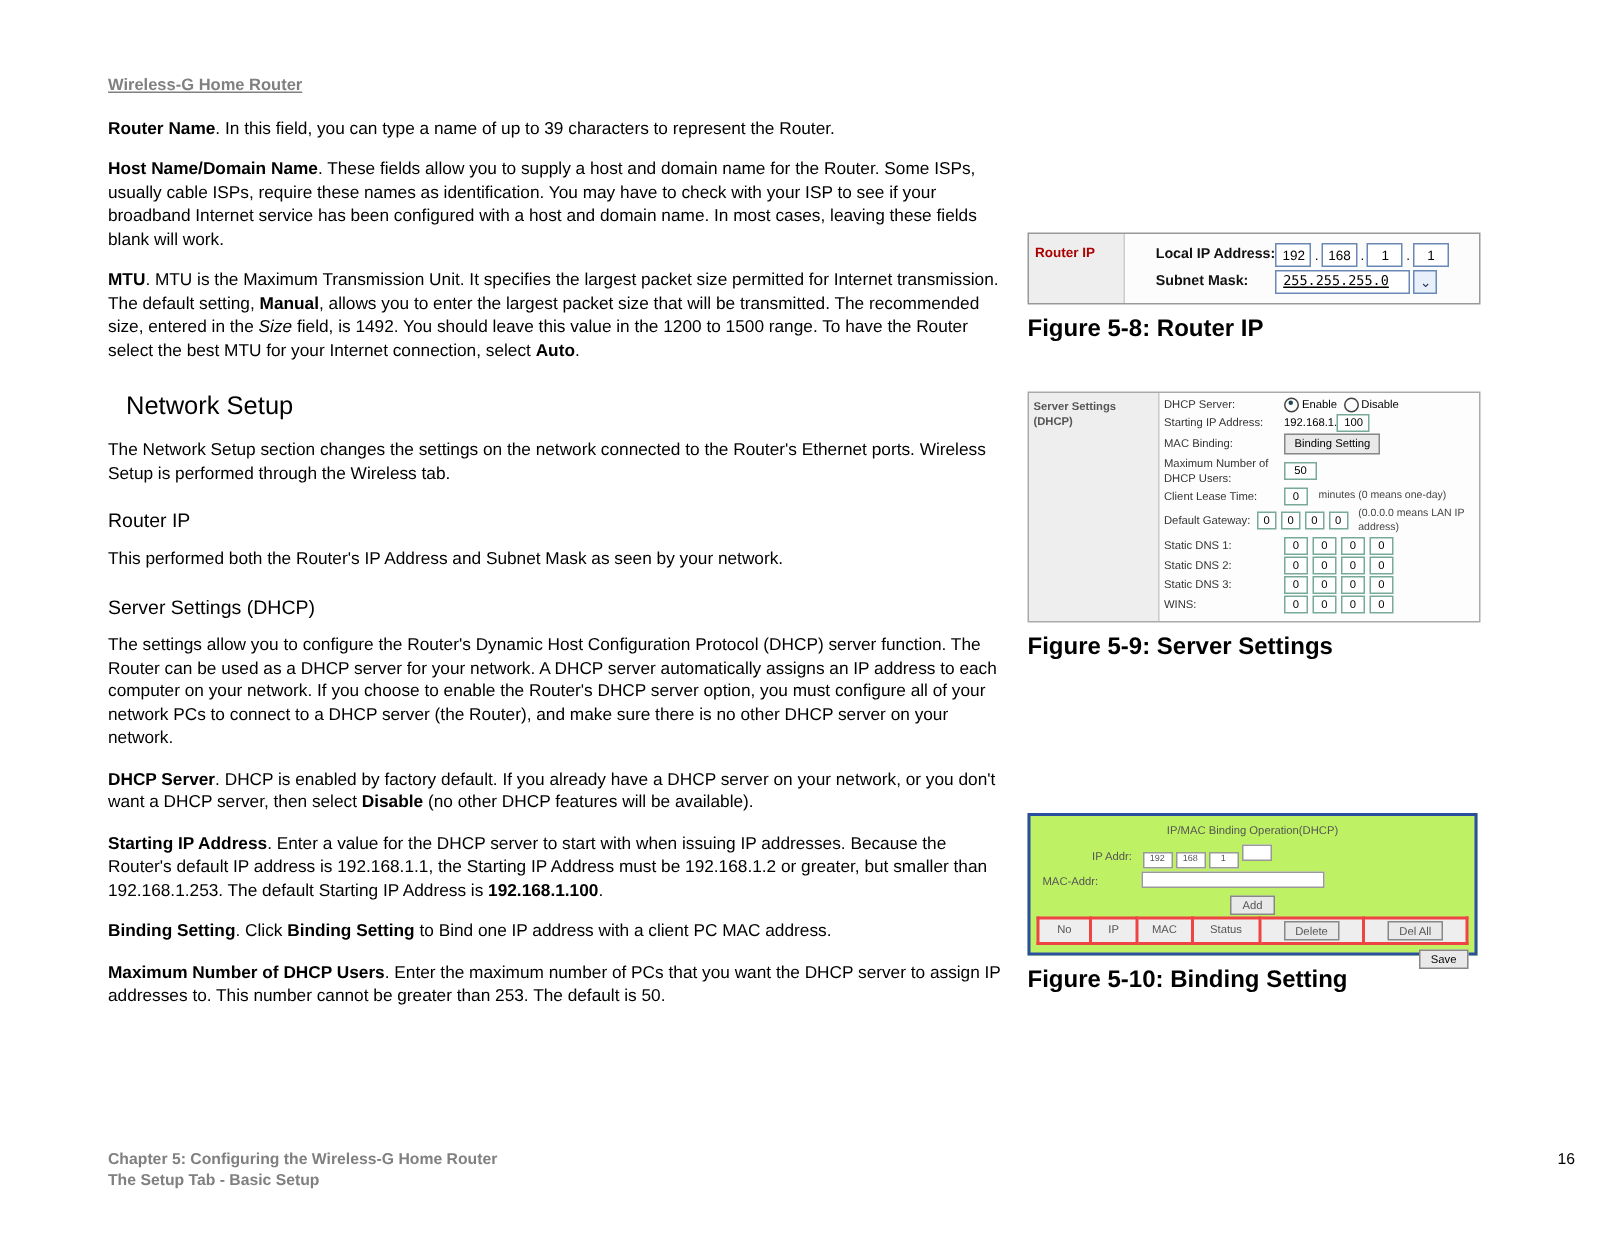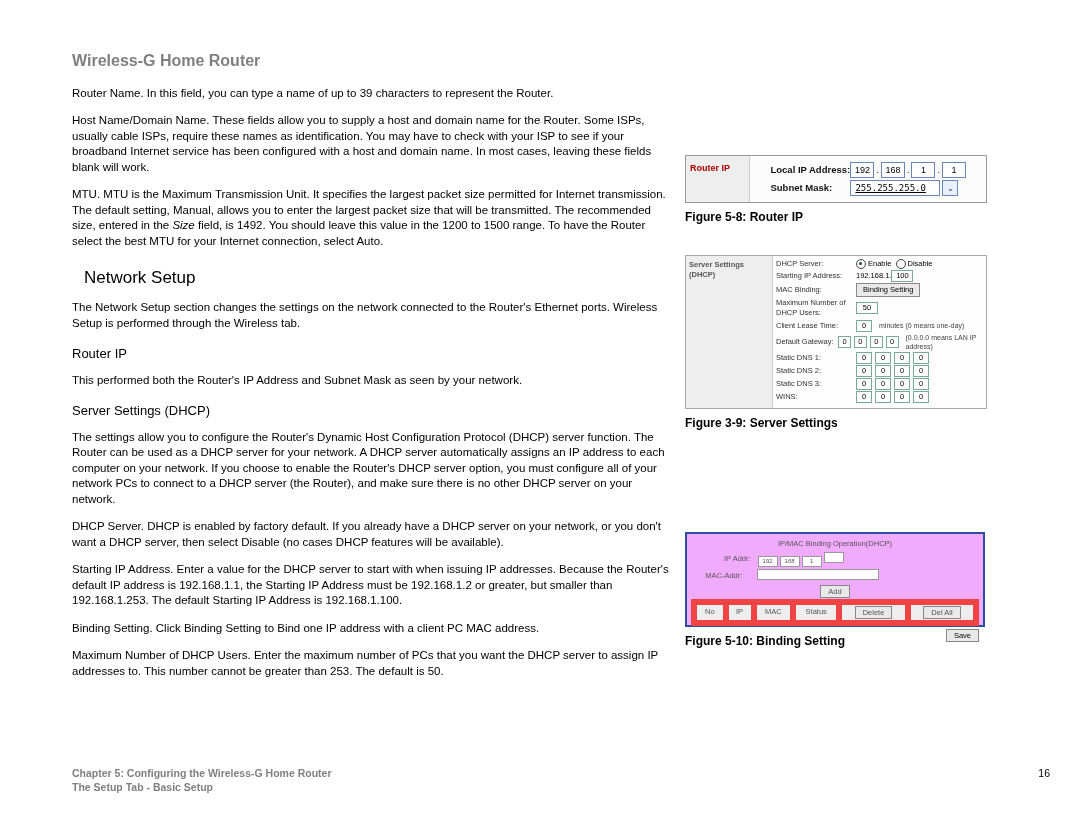--- a/index.html
+++ b/index.html
@@ -15,52 +15,53 @@
     line-height: 1.35;
   }
   .page {
     padding: 50px 30px 20px 72px;
     box-sizing: border-box;
     width: 100%;
     height: 100%;
     position: relative;
   }
   .header-text {
-    font-size: 16px;
+    font-size: 11px;
     color: #808080;
     font-weight: bold;
     margin-bottom: 14px;
+    text-decoration: underline;
   }
   .main-col {
     width: 600px;
     float: left;
   }
   .right-col {
     position: absolute;
     left: 685px;
     top: 155px;
     width: 320px;
   }
   p {
     margin: 0 0 12px 0;
   }
-  .bold { font-weight: normal; }
+  .bold { font-weight: bold; }
   .italic { font-style: italic; }
   h2.section {
     font-size: 17px;
     font-weight: normal;
     margin: 18px 0 10px 12px;
   }
   h3.subsection {
     font-size: 13px;
     font-weight: normal;
     margin: 14px 0 10px 0;
   }
   .fig-caption {
-    font-size: 12px;
+    font-size: 16px;
     font-weight: bold;
     margin: 6px 0 30px 0;
     text-align: left;
   }
   .footer {
     position: absolute;
     bottom: 40px;
     left: 72px;
     right: 30px;
     font-size: 10.5px;
@@ -164,30 +165,30 @@
   .radio.on::after{content:"";position:absolute;left:1.5px;top:1.5px;width:3px;height:3px;background:#245;border-radius:50%;}
   .note7 { font-size:7px;color:#444;margin-left:4px;}
   
   .fig-binding {
     border:2px solid #2a4f9e;
     width:300px;
     height:95px;
     font-size:7.5px;
     padding:4px;
     box-sizing:border-box;
-    background:#f0abfc;
+    background:#bef264;
     margin-bottom:4px;
     position:relative;
   }
   .fig-binding .tbl {
     width:100%;
     border-collapse:collapse;
   }
   .fig-binding .tbl td {
-    border:6px solid #ef4444;
+    border:2px solid #ef4444;
     padding:1px 3px;
     text-align:center;
     color:#555;
   }
   .fig-binding .hdr td { background:#eee; }
   .fig-binding .title-row td { border:none; text-align:right; padding-bottom:2px;}
   .fig-binding .tiny-in2 {
     border:1px solid #999;width:18px;height:9px;display:inline-block;background:#fff;margin:0 1px;
   }
   .fig-binding .long-in {
@@ -218,21 +219,21 @@
     <h2 class="section">Network Setup</h2>
     <p>The Network Setup section changes the settings on the network connected to the Router's Ethernet ports. Wireless Setup is performed through the Wireless tab.</p>
 
     <h3 class="subsection">Router IP</h3>
     <p>This performed both the Router's IP Address and Subnet Mask as seen by your network.</p>
 
     <h3 class="subsection">Server Settings (DHCP)</h3>
     <p>The settings allow you to configure the Router's Dynamic Host Configuration Protocol (DHCP) server function. The Router can be used as a DHCP server for your network. A DHCP server automatically assigns an IP address to each computer on your network. If you choose to enable the Router's DHCP server option, you must configure all of your network PCs to connect to a DHCP server (the Router), and make sure there is no other DHCP server on your network.</p>
 
     <p>
-      <span class="bold">DHCP Server</span><span>. DHCP is enabled by factory default. If you already have a DHCP server on your network, or you don't want a DHCP server, then select </span><span class="bold">Disable</span><span> (no cases DHCP features will be available).</span>
+      <span class="bold">DHCP Server</span><span>. DHCP is enabled by factory default. If you already have a DHCP server on your network, or you don't want a DHCP server, then select </span><span class="bold">Disable</span><span> (no other DHCP features will be available).</span>
     </p>
 
     <p>
       <span class="bold">Starting IP Address</span><span>. Enter a value for the DHCP server to start with when issuing IP addresses. Because the Router's default IP address is 192.168.1.1, the Starting IP Address must be 192.168.1.2 or greater, but smaller than 192.168.1.253. The default Starting IP Address is </span><span class="bold">192.168.1.100</span><span>.</span>
     </p>
 
     <p>
       <span class="bold">Binding Setting</span><span>. Click </span><span class="bold">Binding Setting</span><span> to Bind one IP address with a client PC MAC address.</span>
     </p>
 
@@ -320,38 +321,38 @@
         </div>
         <div class="row">
             <div class="lab">WINS:</div>
           <span class="tiny-in">0</span>
             <span class="tiny-in">0</span>
             <span class="tiny-in">0</span>
             <span class="tiny-in">0</span>
         </div>
       </div>
     </div>
-    <div class="fig-caption">Figure 3-9: Server Settings</div>
+    <div class="fig-caption">Figure 5-9: Server Settings</div>
 
     <div style="height:70px"></div>
 
     <div class="fig-binding">
       <table class="tbl">
         <tbody>
             <tr class="title-row">
               <td colspan="6" style="text-align:center;">IP/MAC Binding Operation(DHCP)</td>
             </tr>
         <tr>
           <td colspan="2" style="text-align:right;border:none;">IP Addr:</td>
           <td colspan="4" style="text-align:left;border:none;">
             <span class="tiny-in2" style="text-align:center;font-size:6px;line-height:9px;">192</span><span class="tiny-in2" style="text-align:center;font-size:6px;line-height:9px;">168</span><span class="tiny-in2" style="text-align:center;font-size:6px;line-height:9px;">1</span><span class="tiny-in2"></span>
           </td>
         </tr>
         <tr>
-          <td colspan="2" style="text-align:center;border:none;">MAC-Addr:</td>
+          <td colspan="2" style="text-align:left;border:none;">MAC-Addr:</td>
           <td colspan="4" style="text-align:left;border:none;"><span class="long-in"></span></td>
         </tr>
         <tr>
               <td colspan="6" style="border:none;text-align:center;"><span class="tiny-btn2">Add</span></td>
             </tr>
         <tr class="hdr">
           <td>No</td>
           <td>IP</td>
           <td>MAC</td>
           <td>Status</td>

